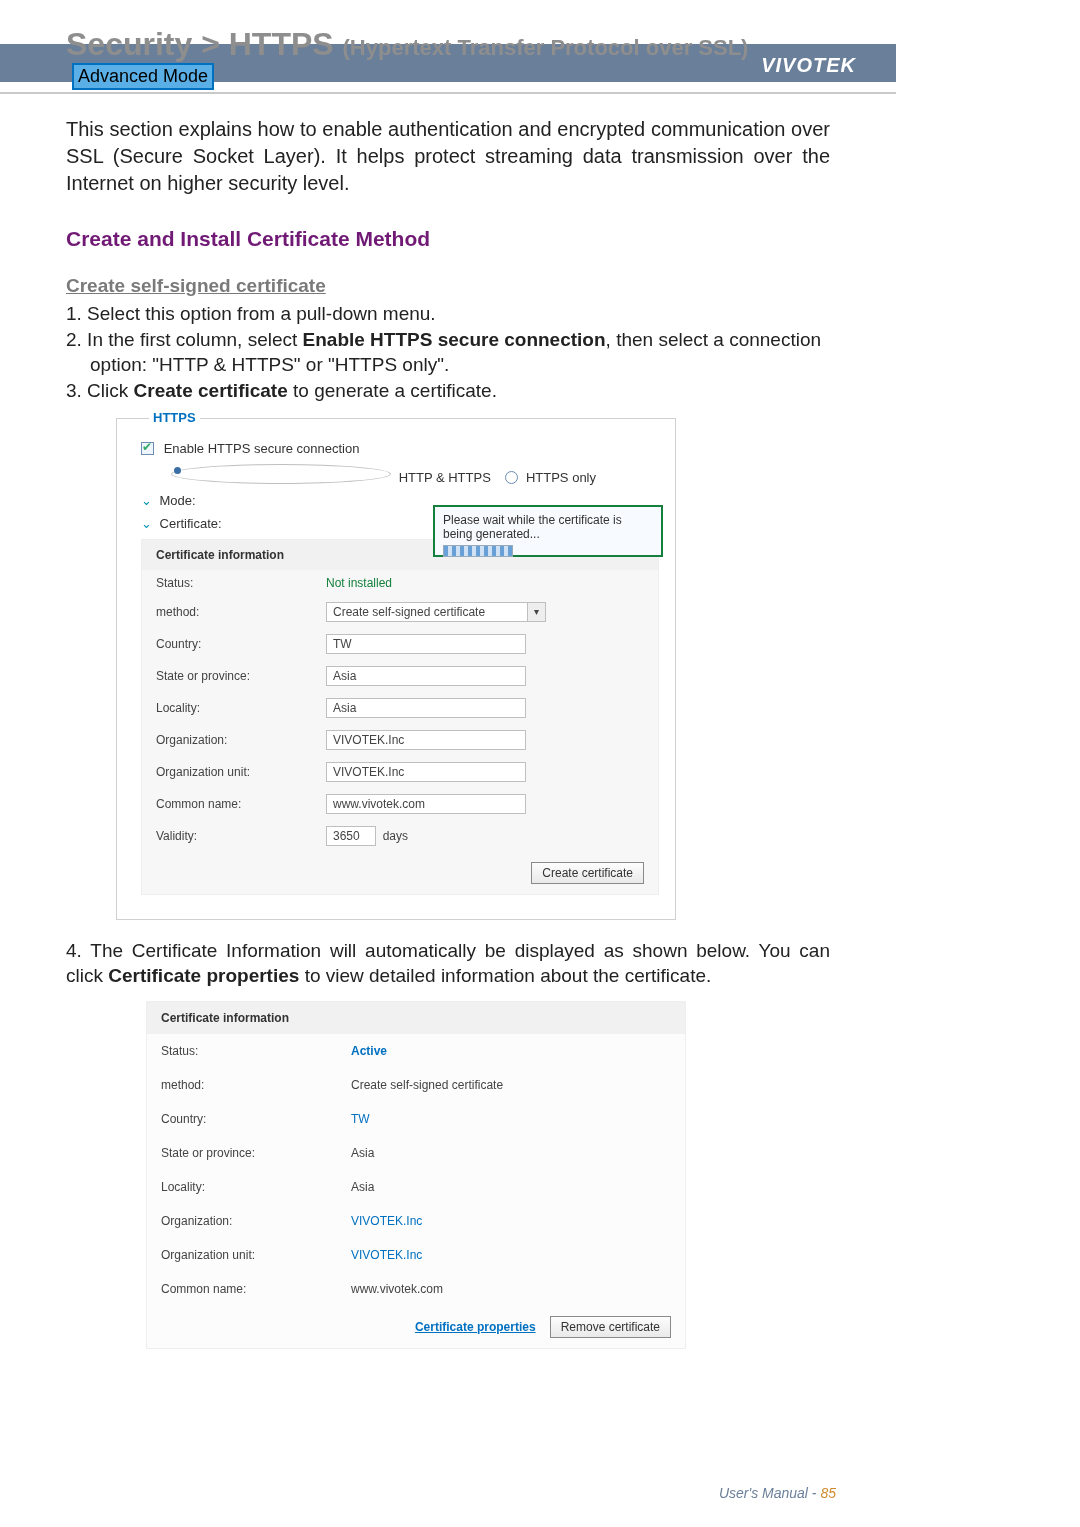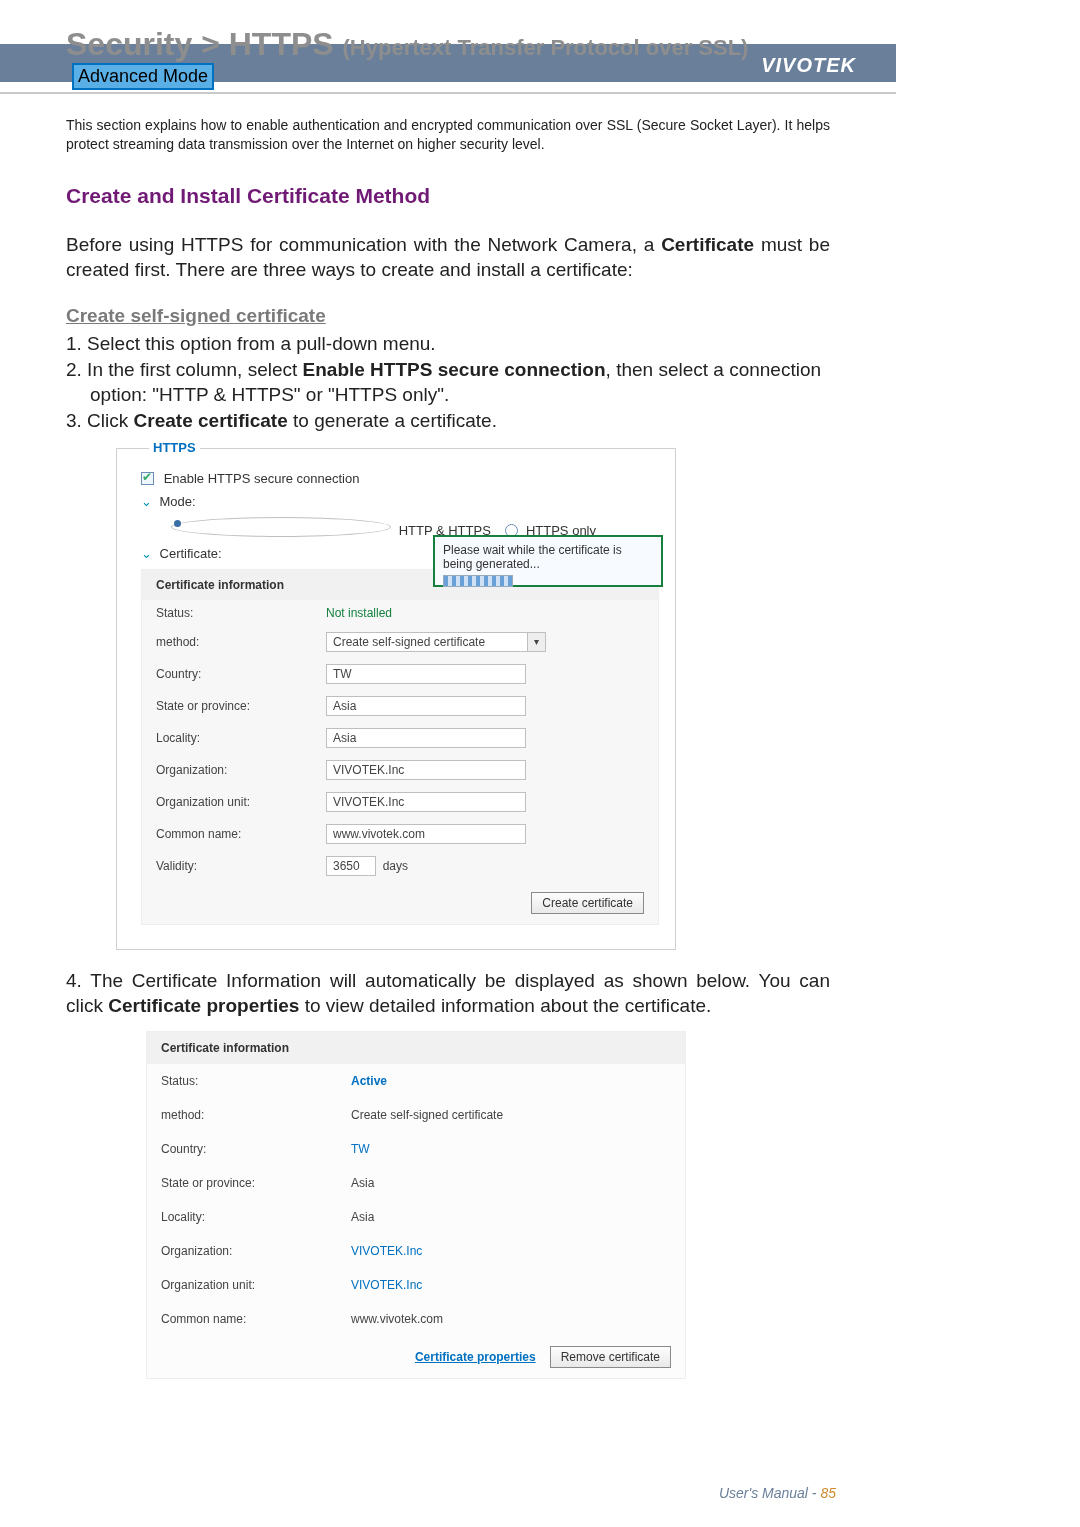--- a/index.html
+++ b/index.html
@@ -6,21 +6,21 @@
   body { font-family: Arial, Helvetica, sans-serif; background: #fff; color: #222; }
   .page { width: 896px; height: 1527px; position: relative; background: #fff; }
   .brand { position: absolute; top: 54px; right: 40px; color: #fff; background: #6a7f9a; padding: 0; font-style: italic; font-weight: bold; font-size: 20px; letter-spacing: 1px; }
   .brand-strip { position: absolute; top: 44px; left: 0; right: 0; height: 38px; background: #6a7f9a; }
   .thin-line { position: absolute; top: 92px; left: 0; right: 0; height: 2px; background: #c9c9c9; }
   .content { padding: 26px 66px 0 66px; position: relative; }
   .title-row { margin-top: 0; margin-bottom: 22px; }
   .title-main { color: #8e8e8e; font-size: 32px; font-weight: bold; display: inline; }
   .title-sub { color: #8e8e8e; font-size: 22px; font-weight: bold; }
   .badge { display: inline-block; border: 2px solid #0070c0; color: #000; background: #5ab0e6; font-size: 18px; padding: 1px 4px; margin-left: 6px; vertical-align: 8px; }
-  .para { font-size: 14px; line-height: 1.35; text-align: justify; margin-bottom: 30px; }
+  .para { font-size: 20px; line-height: 1.35; text-align: justify; margin-bottom: 30px; }
   .h2blue { color: #701a75; font-weight: bold; font-size: 21px; margin-bottom: 24px; }
   .para2 { font-size: 19px; line-height: 1.35; text-align: justify; margin-bottom: 22px; }
   .h3gray { color: #7a7a7a; font-weight: bold; font-size: 19px; text-decoration: underline; margin-bottom: 4px; }
   .list { font-size: 19px; line-height: 1.35; margin-bottom: 14px; }
   .list div { padding-left: 24px; text-indent: -24px; }
   .figwrap { margin-left: 50px; margin-bottom: 18px; }
   .fig1 { width: 560px; border: 1px solid #d0d0d0; background: #fff; position: relative; padding: 14px 16px 24px 24px; }
   .fig1-legend { position: absolute; top: -9px; left: 32px; background: #fff; color: #0070c0; font-size: 13px; padding: 0 4px; font-weight: bold; }
   .fig1 .row { font-size: 13px; color: #333; margin: 8px 0; }
   .checkbox { display: inline-block; width: 13px; height: 13px; border: 1px solid #6b8db3; background: #eef5fb; vertical-align: -2px; margin-right: 6px; position: relative; }
@@ -66,52 +66,49 @@
     <div class="title-row">
       <span class="title-main">Security &gt;  HTTPS </span>
       <span class="title-sub">(Hypertext Transfer Protocol over SSL)</span>
       <span class="badge">Advanced Mode</span>
     </div>
 
     <p class="para">This section explains how to enable authentication and encrypted communication over SSL (Secure Socket Layer). It helps protect streaming data transmission over the Internet on higher security level.</p>
 
     <h2 class="h2blue">Create and Install Certificate Method</h2>
 
-    <p class="para2">
-      <span>Before using HTTPS for communication with the Network Camera, a</span> <b>Certificate</b> <span>must be created first. There are three ways to create and install a certificate:</span>
-    </p>
 
     <h3 class="h3gray">Create self-signed certificate</h3>
 
     <div class="list">
       <div><span>1. Select this option from a pull-down menu.</span></div>
       <div><span>2. In the first column, select</span> <b>Enable HTTPS secure connection</b><span>, then select a connection option: "HTTP &amp; HTTPS" or "HTTPS only".</span></div>
       <div><span>3. Click</span> <b>Create certificate</b> <span>to generate a certificate.</span></div>
     </div>
 
     <div class="figwrap">
       <div class="fig1">
         <div class="fig1-legend">HTTPS</div>
 
         <div class="row">
           <span class="checkbox checked"></span>
           <span>Enable HTTPS secure connection</span>
         </div>
 
-        <div class="row">
-          <span class="expand">⌄</span>
-          <span>Mode:</span>
-        </div>
         <div class="row" style="padding-left:30px;">
           <span class="radio sel"></span>
           <span>HTTP &amp; HTTPS</span>
           &nbsp;&nbsp;
           <span class="radio"></span>
           <span>HTTPS only</span>
         </div>
+        <div class="row">
+          <span class="expand">⌄</span>
+          <span>Mode:</span>
+        </div>
 
         <div class="row">
           <span class="expand">⌄</span>
           <span>Certificate:</span>
         </div>
 
         <div class="popup">
           <span>Please wait while the certificate is being generated...</span>
           <div class="bar"></div>
         </div>

